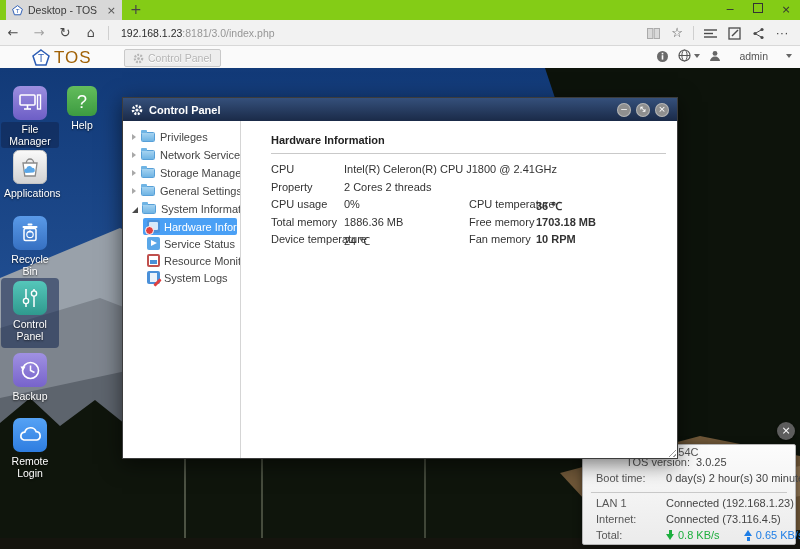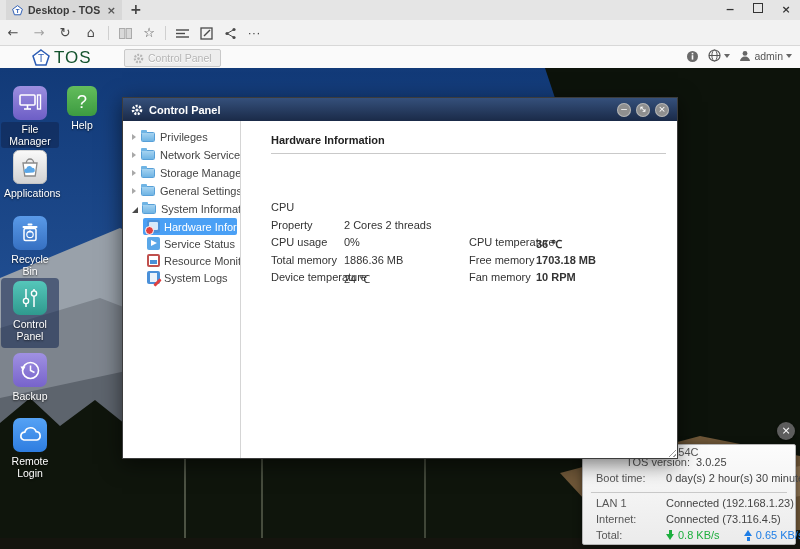--- a/index.html
+++ b/index.html
@@ -1,21 +1,21 @@
 <!DOCTYPE html>
 <html><head>
 <meta charset="utf-8">
 <style>
   html,body{margin:0;padding:0;background:#333;}
   #screen{position:relative;width:800px;height:549px;overflow:hidden;
     font-family:"Liberation Sans",sans-serif;font-size:11px;color:#333;background:#17407e;}
   .uni{font-family:"DejaVu Sans",sans-serif;}
 
   
-  .tabstrip{position:absolute;left:0;top:0;width:800px;height:20px;background:#e5e5e5;font-weight:bold;}
+  .tabstrip{position:absolute;left:0;top:0;width:800px;height:20px;background:#84cc16;}
   .tab{position:absolute;left:6px;top:0;width:116px;height:20px;background:#d8d8d8;
     display:flex;align-items:center;padding:0 6px;box-sizing:border-box;gap:5px;}
   .tab-title{flex:1;color:#3a3a3a;font-size:10.5px;white-space:nowrap;overflow:hidden;}
   .tab-close{color:#555;font-size:11px;cursor:default;}
   .newtab{position:absolute;left:130px;top:1px;color:#444;font-size:14px;}
   .winctl{position:absolute;top:0;right:0;height:20px;display:flex;}
   .winctl span{width:28px;text-align:center;line-height:19px;color:#333;font-size:11px;}
   .wc-max i{display:inline-block;width:8px;height:8px;border:1px solid #333;}
 
   .addressbar{position:absolute;left:0;top:20px;width:800px;height:25px;background:#f2f2f2;
@@ -27,21 +27,21 @@
   .url .host{color:#2b2b2b;}
   .url .path{color:#969696;}
   .rtools{display:flex;align-items:center;margin-right:6px;}
   .rtools .navico{width:24px;}
   .icon-svg{display:inline-block;vertical-align:middle;}
 
   
   .tosheader{position:absolute;left:0;top:45px;width:800px;height:23px;background:#fafafa;
     border-top:1px solid #d8d8d8;border-bottom:2px solid #2f5496;box-sizing:content-box;}
   .toslogo{position:absolute;left:32px;top:2px;display:flex;align-items:center;gap:4px;}
-  .toslogo .lt{font-size:17px;color:#14532d;letter-spacing:1px;}
+  .toslogo .lt{font-size:17px;color:#a16207;letter-spacing:1px;}
   .taskbtn{position:absolute;left:124px;top:3px;height:16px;padding:0 8px;background:#ededed;
     border:1px solid #c9c9c9;border-radius:2px;display:flex;align-items:center;gap:4px;}
   .taskbtn .tlabel{color:#b5b5b5;font-size:10.5px;text-shadow:0 1px 0 #fff;}
   .hdr-right{position:absolute;right:8px;top:3px;display:flex;align-items:center;gap:9px;color:#555;}
   .caret{width:0;height:0;border-left:3.5px solid transparent;border-right:3.5px solid transparent;
     border-top:4px solid #666;}
   .admin-name{font-size:10.5px;color:#555;}
 
   
   .desktop-bg{position:absolute;left:0;top:68px;width:800px;height:481px;}
@@ -86,21 +86,21 @@
   .ic-res::before{content:"";position:absolute;left:1px;right:1px;bottom:1px;height:4px;background:#4a90d9;}
   .ic-log{background:#4a90d9;border-radius:2px;}
   .ic-log::before{content:"";position:absolute;left:3px;right:3px;top:2px;bottom:2px;background:#eaf2fb;}
   .ic-log::after{content:"";position:absolute;right:-2px;bottom:0;width:9px;height:3px;background:#e04040;
     transform:rotate(-45deg);border-radius:1px;}
   .content{flex:1;position:relative;}
   .ctitle{position:absolute;left:30px;top:13px;right:11px;font-weight:bold;color:#222;
     padding-bottom:7px;border-bottom:1px solid #c9c9c9;}
   .crows{position:absolute;left:0;top:42px;right:0;}
   .crow{position:relative;height:17.5px;}
-  .crow span{position:absolute;white-space:nowrap;color:#333;margin-top:38px;}
+  .crow span{position:absolute;white-space:nowrap;color:#333;}
   .cl1{left:30px;} .cv1{left:103px;} .cl2{left:228px;text-align:right;} .cv2{left:295px;font-weight:bold;}
   .grip{position:absolute;right:1px;bottom:1px;width:8px;height:8px;
     background:repeating-linear-gradient(135deg,#9a9a9a 0 1px,transparent 1px 3px);
     clip-path:polygon(100% 0,100% 100%,0 100%);}
 
   
   .hostfrag{position:absolute;left:660px;top:446px;color:#555;z-index:4;}
   .statuspanel{position:absolute;left:582px;top:444px;width:214px;height:101px;
     background:linear-gradient(#fcfcfc,#ebebeb);border:1px solid #b5b5b5;border-radius:2px;
     box-shadow:0 2px 10px rgba(0,0,0,.45);z-index:3;box-sizing:border-box;}
@@ -141,20 +141,23 @@
       <span class="uni">×</span>
     </div>
   </div>
 
   <div class="addressbar">
     <span class="navico uni">←</span>
     <span class="navico uni dim">→</span>
     <span class="navico uni">↻</span>
     <span class="navico uni">⌂</span>
     <span class="vdiv"></span>
+    <div class="url">
+      <span class="host">192.168.1.23</span><span class="path">:8181/3.0/index.php</span>
+    </div>
     <div class="rtools">
       <span class="navico">
         <svg class="icon-svg" width="13" height="11" viewBox="0 0 13 11">
             <rect x="0.5" y="0.5" width="5.3" height="10" fill="#d9d9d9" stroke="#aaa"></rect>
             <rect x="7.2" y="0.5" width="5.3" height="10" fill="#d9d9d9" stroke="#aaa"></rect>
           </svg>
       </span>
       <span class="navico uni">☆</span>
       <span class="vdiv"></span>
       <span class="navico">
@@ -207,21 +210,21 @@
           </svg>
       </span>
       <span style="display:flex;align-items:center;gap:3px;">
         <svg class="icon-svg" width="13" height="13" viewBox="0 0 13 13">
           <circle cx="6.5" cy="6.5" r="5.5" fill="none" stroke="#555" stroke-width="1.2"></circle>
           <ellipse cx="6.5" cy="6.5" rx="2.6" ry="5.5" fill="none" stroke="#555" stroke-width="1"></ellipse>
           <line x1="1" y1="6.5" x2="12" y2="6.5" stroke="#555" stroke-width="1"></line>
         </svg>
         <span class="caret"></span>
       </span>
-      <span style="display:flex;align-items:center;gap:3px;">
+      <span style="display:flex;align-items:center;gap:18px;">
         <svg class="icon-svg" width="12" height="12" viewBox="0 0 12 12">
           <circle cx="6" cy="3.4" r="2.4" fill="#666"></circle>
             <path d="M1,11 a5,4.4 0 0 1 10,0 z" fill="#666"></path>
         </svg>
         <span class="admin-name">admin</span>
         <span class="caret"></span>
       </span>
     </div>
   </div>
 
@@ -441,20 +444,21 @@
         <div class="titem tsub">
           <span class="ic ic-log"></span>
           <span>System Logs</span>
         </div>
       </div>
       <div class="content">
         <div class="ctitle">Hardware Information</div>
         <div class="crows">
           <div class="crow">
             <span class="cl1">CPU</span>
+            <span class="cv1">Intel(R) Celeron(R) CPU J1800 @ 2.41GHz</span>
           </div>
           <div class="crow">
             <span class="cl1">Property</span>
             <span class="cv1">2 Cores 2 threads</span>
           </div>
           <div class="crow">
             <span class="cl1">CPU usage</span>
             <span class="cv1">0%</span>
             <span class="cl2">CPU temperature</span>
             <span class="cv2">36 ℃</span>

